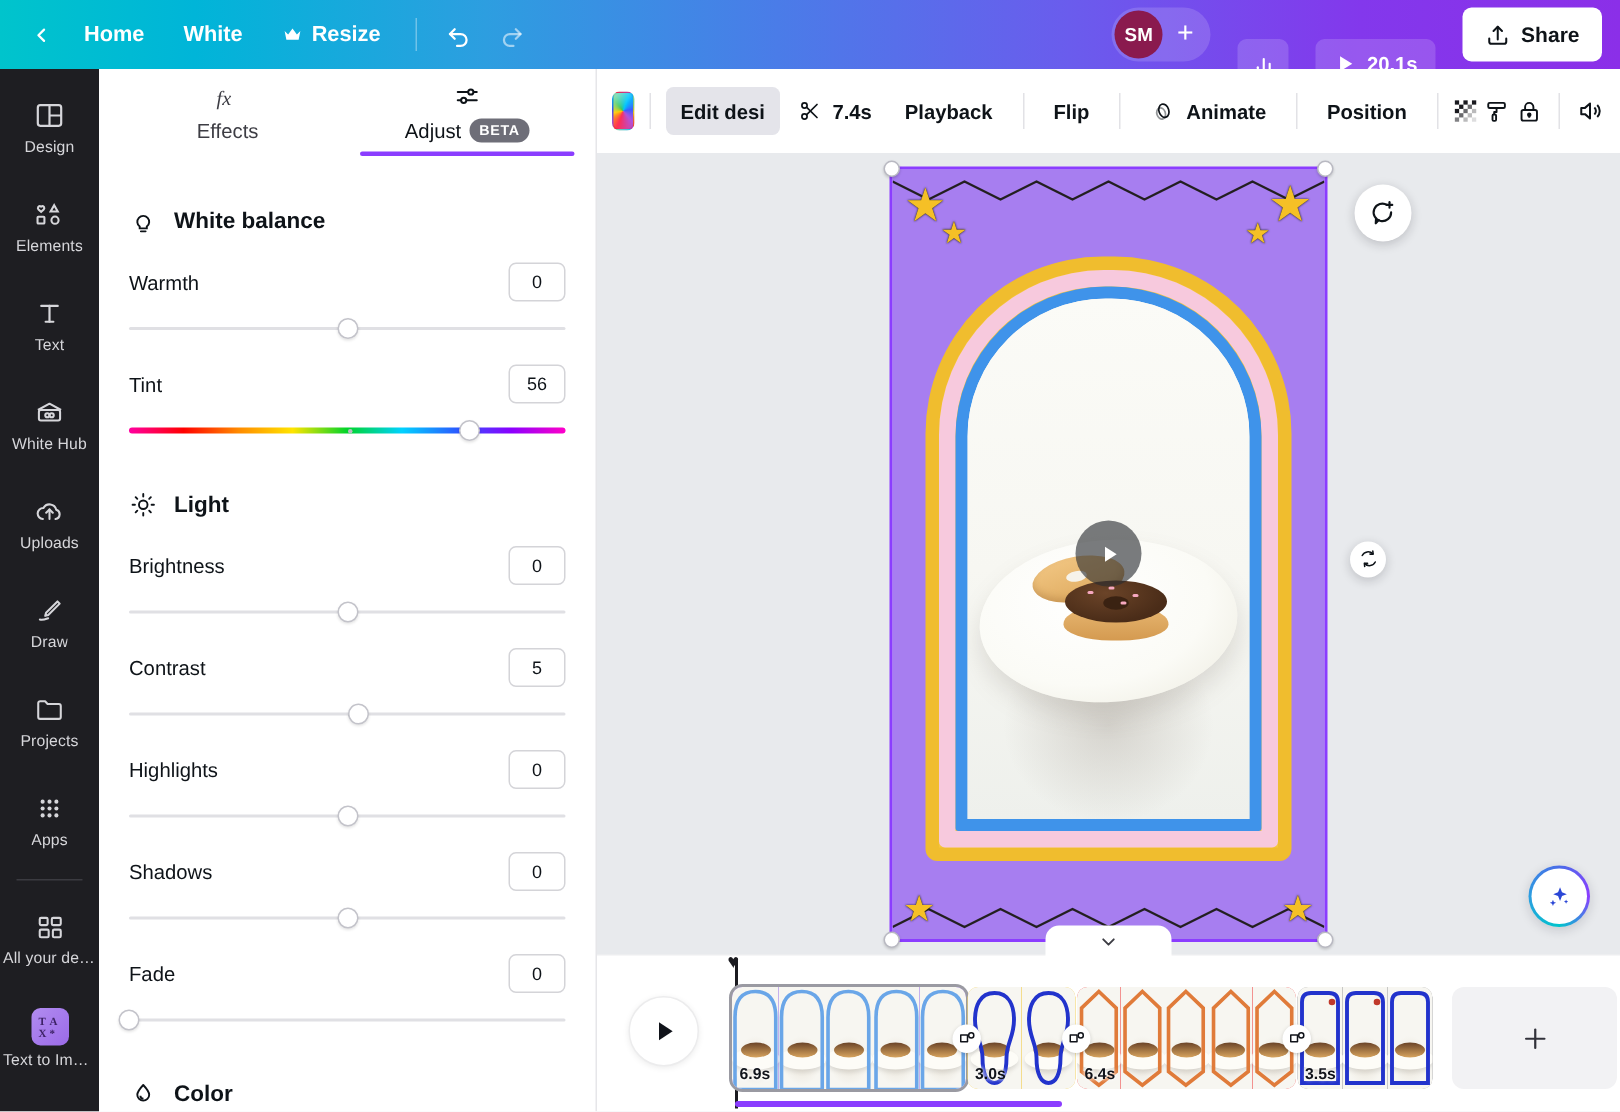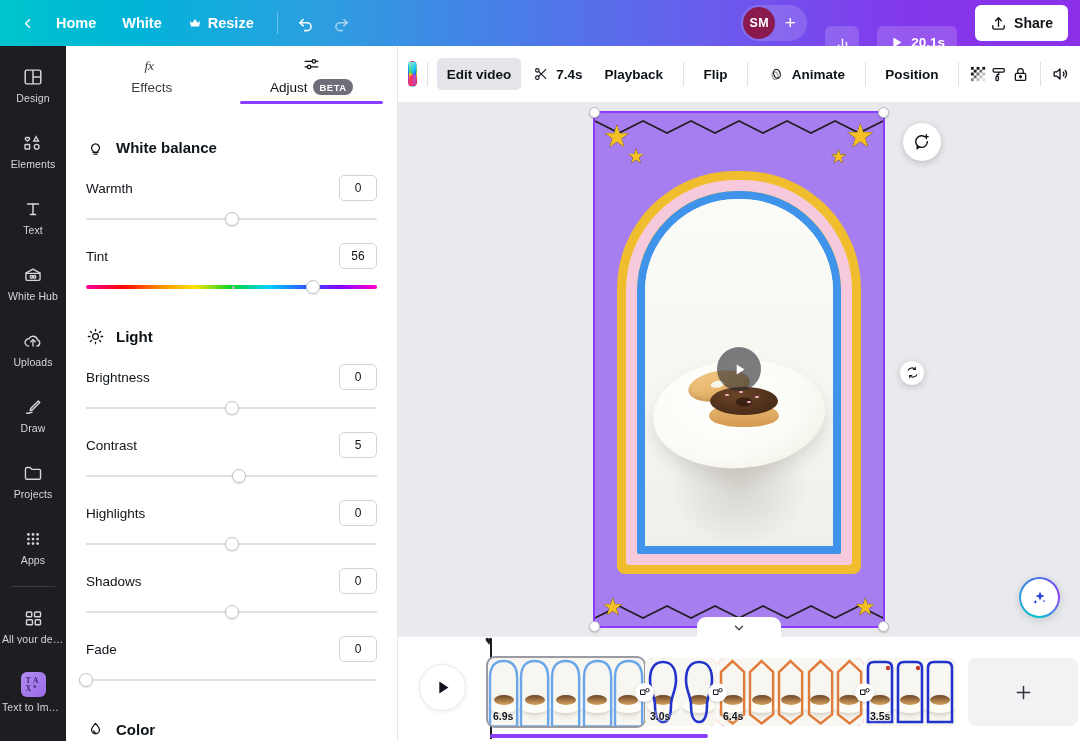--- a/index.html
+++ b/index.html
@@ -657,21 +657,21 @@
 
     </div>
   </div>
 
   <div class="editor">
 
     <div class="edtoolbar">
       <div class="swatch"></div>
       <div class="ed-divider"></div>
       <div class="ed-btn active">
-        <span>Edit video</span>
+        <span>Edit desi</span>
       </div>
       <div class="ed-btn">
         <svg width="16" height="16" viewBox="0 0 24 24" fill="none" stroke="#0e1318" stroke-width="1.7" stroke-linecap="round">
             <circle cx="6.5" cy="17.5" r="2.6"></circle>
             <circle cx="6.5" cy="6.5" r="2.6"></circle>
             <line x1="8.7" y1="8.3" x2="19" y2="18.5"></line>
             <line x1="8.7" y1="15.7" x2="19" y2="5.5"></line>
           </svg>
         <span>7.4s</span>
       </div>

